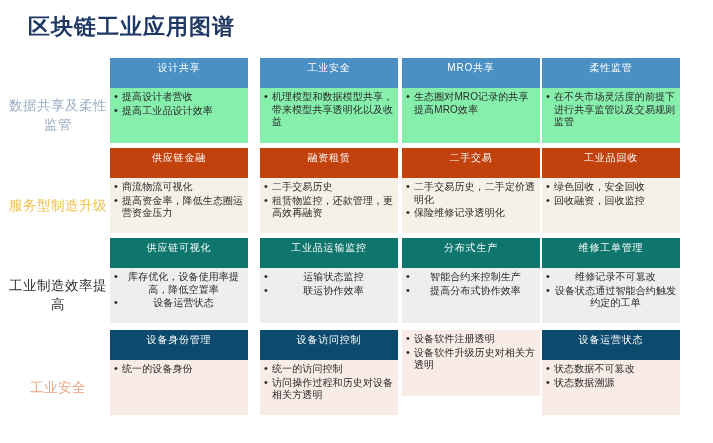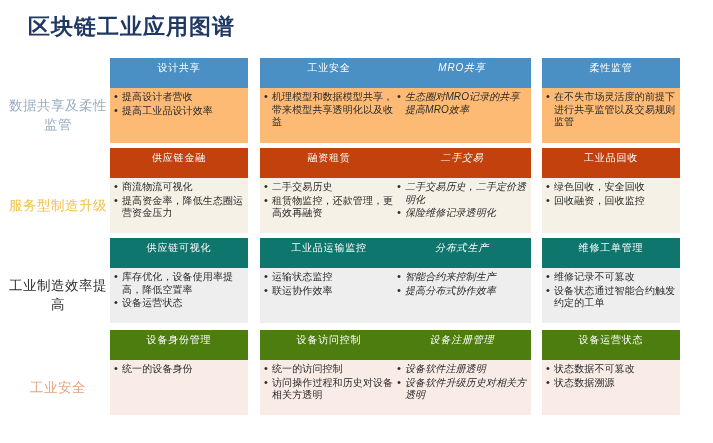--- a/index.html
+++ b/index.html
@@ -81,21 +81,21 @@
   }
   .card {
     position: absolute;
     top: 0;
     width: 138px;
     height: 85px;
     overflow: hidden;
   }
   .card.c0 { left: 0px; }
   .card.c1 { left: 150px; }
-  .card.c2 { left: 283px; font-style: italic; }
+  .card.c2 { left: 292px; }
   .card.c3 { left: 432px; }
 
   .card-head {
     height: 30px;
     line-height: 19px;
     text-align: center;
     color: #ffffff;
     font-size: 10px;
     letter-spacing: 0.8px;
     white-space: nowrap;
@@ -124,29 +124,29 @@
     content: "\2022";
     position: absolute;
     left: 0;
     top: -1px;
     font-size: 11px;
     color: #2a2a2a;
   }
 
   
   .theme-blue   .card-head { background: #4a90c4; }
-  .theme-blue   .card-body { background: #fdba74; }
+  .theme-blue   .card-body { background: #86efac; }
   
   .theme-gold   .card-head { background: #c2410c; }
   .theme-gold   .card-body { background: #f6f1e6; }
   
   .theme-gray   .card-head { background: #0f766e; }
-  .theme-gray   .card-body { background: #eeeeee; }
-  
-  .theme-orange .card-head { background: #4d7c0f; }
+  .theme-gray   .card-body { background: #eeeeee; text-align: center; }
+  
+  .theme-orange .card-head { background: #0c4a6e; }
   .theme-orange .card-body { background: #f9ece7; }
 </style>
 </head>
 <body>
 
 <div id="page">
 
   <div id="title">区块链工业应用图谱</div>
 
   <div id="grid">
@@ -288,21 +288,20 @@
         <div class="card c1">
           <div class="card-head">设备访问控制</div>
           <div class="card-body">
             <ul>
               <li>统一的访问控制</li>
               <li>访问操作过程和历史对设备相关方透明</li>
             </ul>
           </div>
         </div>
         <div class="card c2">
-          <div class="card-head">设备注册管理</div>
           <div class="card-body">
             <ul>
               <li>设备软件注册透明</li>
               <li>设备软件升级历史对相关方透明</li>
             </ul>
           </div>
         </div>
         <div class="card c3">
           <div class="card-head">设备运营状态</div>
           <div class="card-body">

